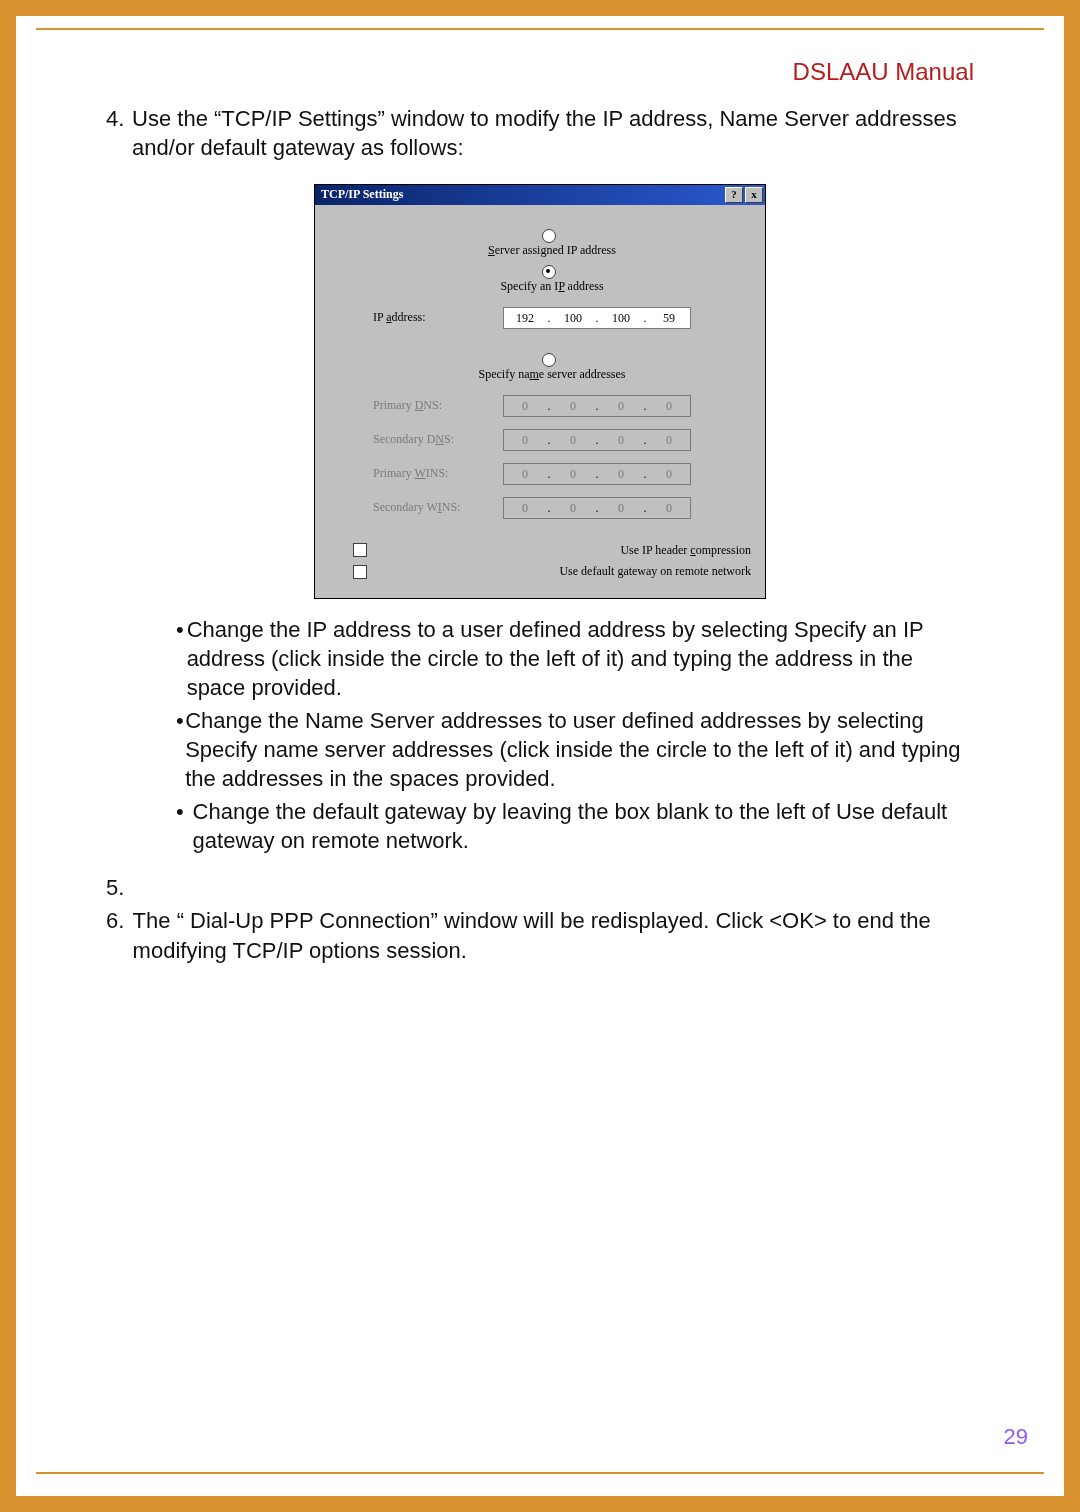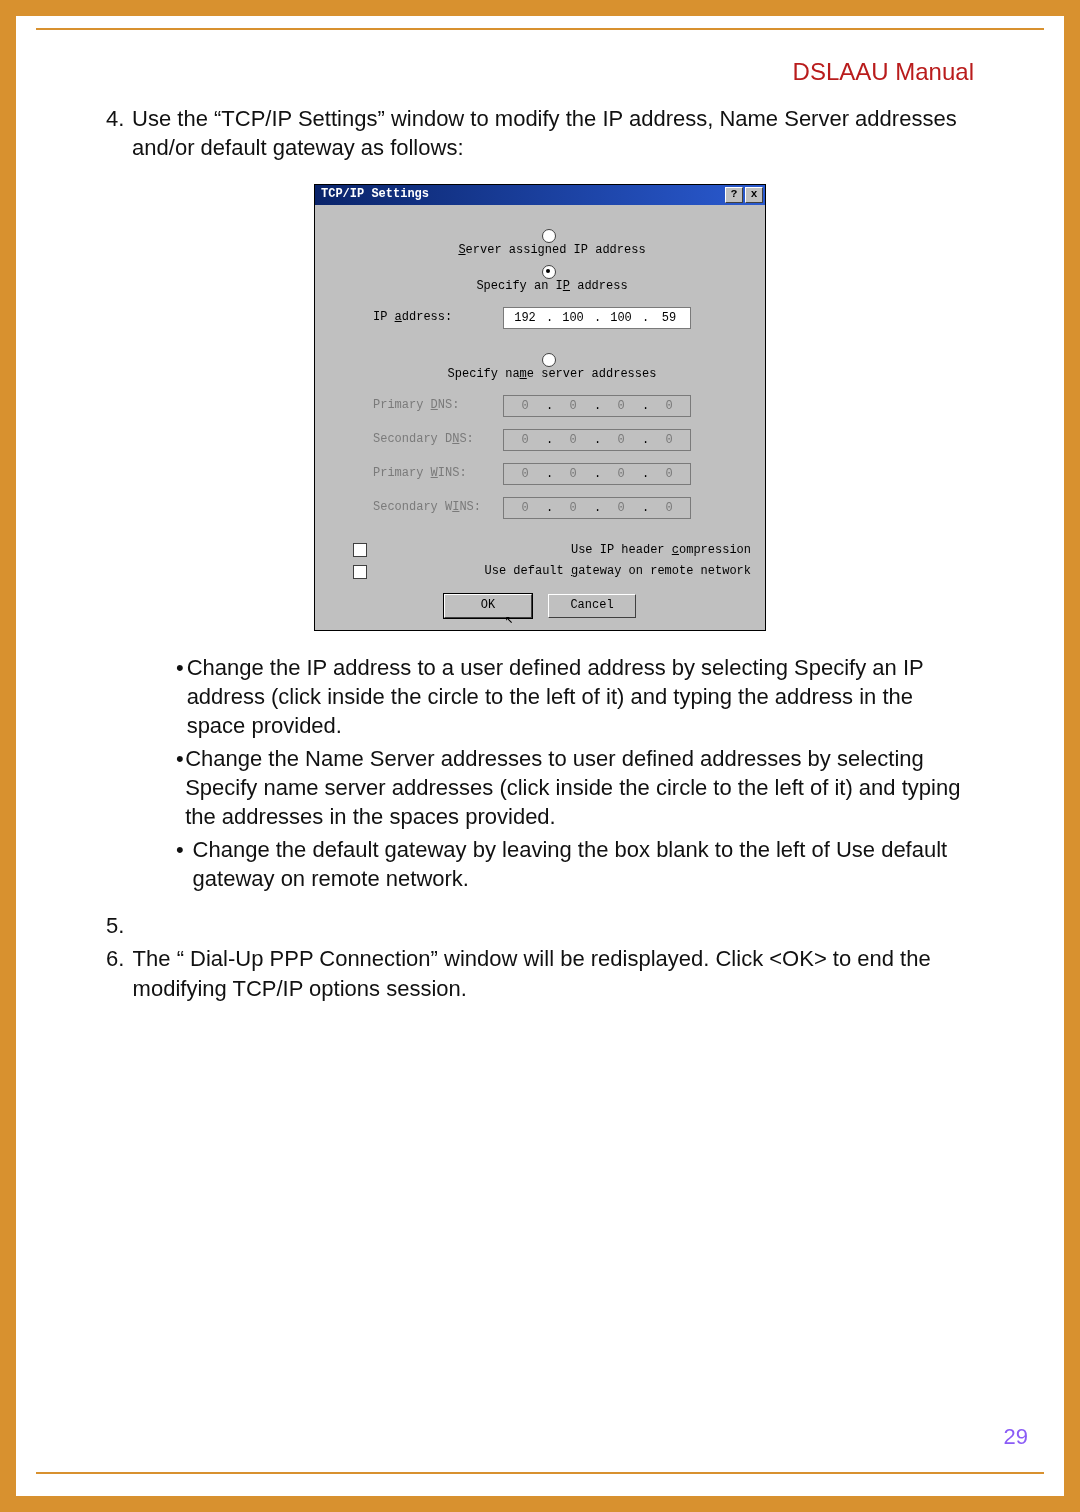--- a/index.html
+++ b/index.html
@@ -48,23 +48,23 @@
   .li4 .num { width:36px; }
   .bullets { margin:14px 0 18px 70px; }
   .bullet { display:flex; margin-bottom:4px; }
   .bullet .dot { width:22px; }
   .li5, .li6 { display:flex; margin-top:4px; }
   .li5 .num, .li6 .num { width:36px; }
 
   
   .dialog {
     width:450px;
-    margin:22px auto 22px auto;
+    margin:22px auto 16px auto;
     border:1px solid #000;
-    font-family:Liberation Mono, monospace;
+    font-family:Liberation Serif, serif;
     font-size:12px;
     color:#000;
     background:#c2410c;
   }
   .titlebar {
     height:20px;
     background:linear-gradient(to right,#0a246a,#2a5ad0);
     color:#fff;
     font-weight:bold;
     display:flex;
@@ -275,27 +275,20 @@
           <div class="chk"></div>
           <span>Use IP header <span class="ul">c</span>ompression</span>
 
         </div>
         <div class="chk-row">
           <div class="chk"></div>
           <span>Use default <span class="ul">g</span>ateway on remote network</span>
 
         </div>
 
-        <div class="btn-row">
-          <div class="btn def">
-            <span>OK</span>
-            <span class="cursor">↖</span>
-          </div>
-          <div class="btn">Cancel</div>
-        </div>
 
       </div>
     </div>
 
     <div class="bullets">
       <div class="bullet">
         <div class="dot">•</div>
         <div>Change the IP address to a user defined address by selecting Specify an IP address (click inside the circle to the left of it) and typing the address in the space provided.</div>
       </div>
       <div class="bullet">

